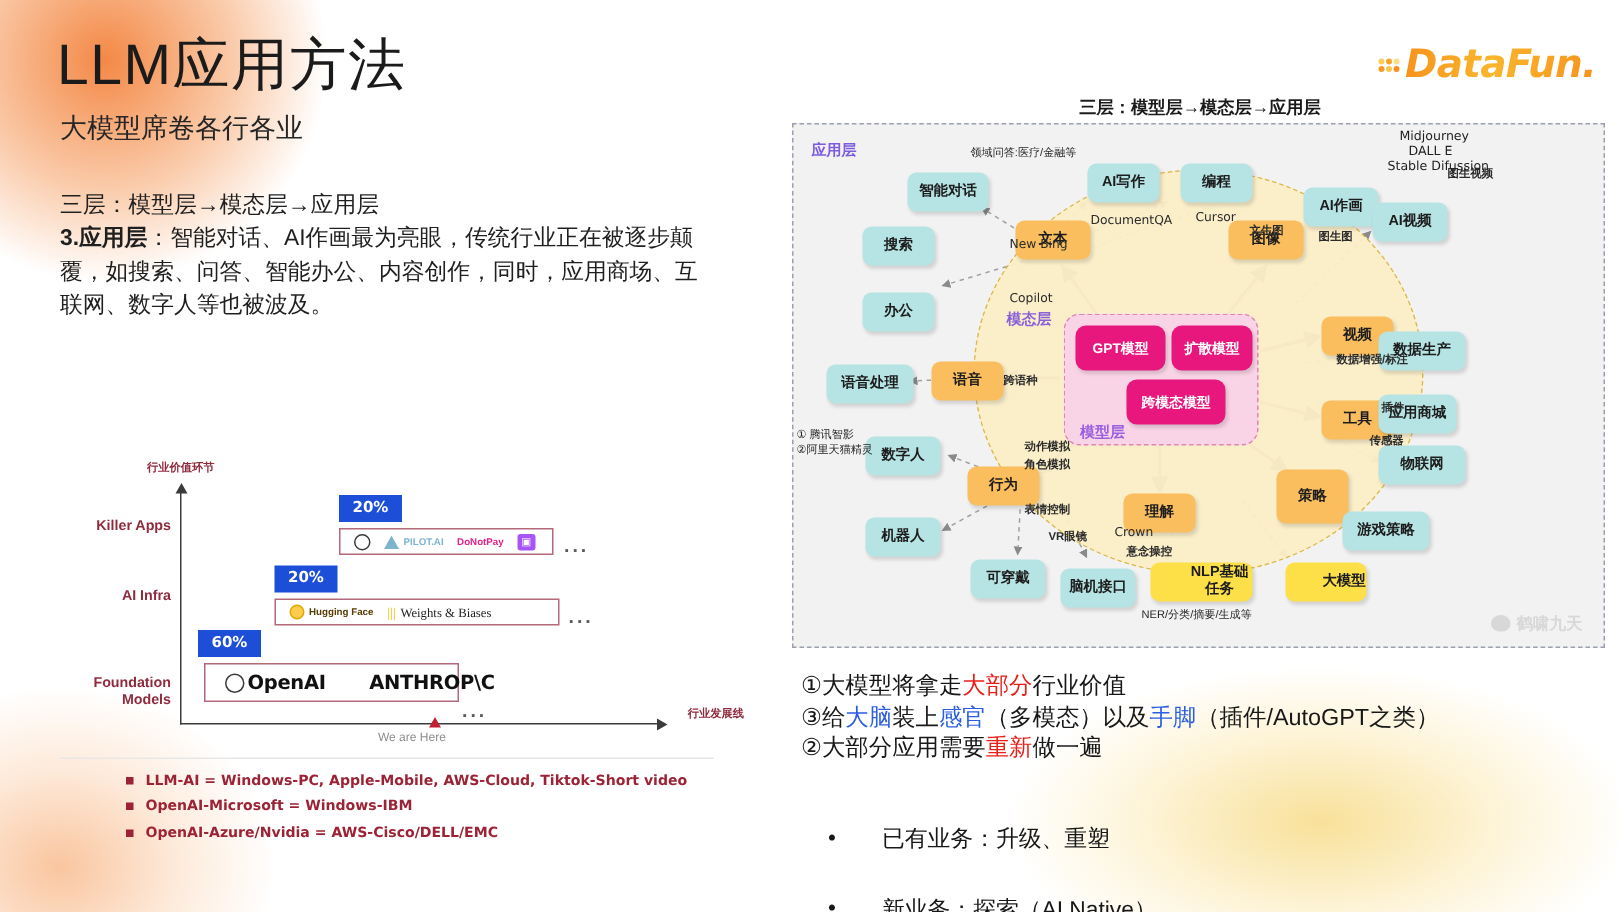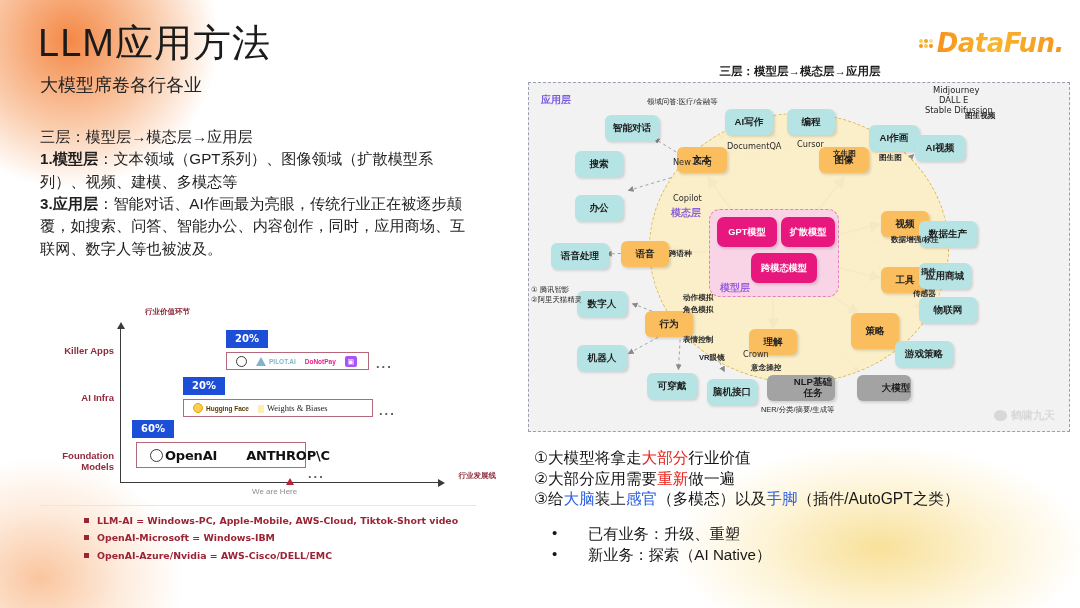--- a/index.html
+++ b/index.html
@@ -67,21 +67,21 @@
   }
   #left-body .lead { display: block; }
   #left-body .para { display: block; }
   #left-body b { font-weight: 700; }
   
   #value-chart {
     position: absolute; left: 36px; top: 306px; width: 460px; height: 196px;
   }
   #value-chart .yaxis-label {
     position: absolute; left: 62px; top: 1px; font-size: 7.5px;
-    font-weight: 700; color: #8f2b3d; margin-left: 47px;
+    font-weight: 700; color: #8f2b3d;
   }
   #value-chart .xaxis-label {
     position: absolute; right: 0px; bottom: 21px; font-size: 7.5px;
     font-weight: 700; color: #8f2b3d;
   }
   #value-chart .axis-v {
     position: absolute; left: 84px; top: 22px; width: 1.4px; height: 155px; background: #3b3b3b;
   }
   #value-chart .axis-v::before {
     content:''; position:absolute; left:-3.3px; top:-6px;
@@ -181,21 +181,21 @@
   }
   #diagram .node {
     position: absolute; border-radius: 6px; font-size: 9.6px; font-weight: 700;
     display: flex; align-items: center; justify-content: center;
     color: #1d1d1d; box-shadow: 1.5px 2px 2.5px rgba(0,0,0,0.13);
     text-align:center; line-height:1.1;
   }
   #diagram .n-app   { background: #b6e3e3; }
   #diagram .n-mod   { background: #fabe5e; }
   #diagram .n-core  { background: #e8177d; color: #ffffff; border-radius: 7px; font-size: 9.2px; }
-  #diagram .n-purple{ background: #a3a3a3; padding-left: 24px; }
+  #diagram .n-purple{ background: #fde047; padding-left: 24px; }
   #diagram .edge-label {
     position: absolute; font-size: 7.6px; color: #2b2b2b; font-weight: 700; white-space: nowrap; padding-left: 48px;
   }
   #diagram .edge-label.en { font-family: "DejaVu Sans", sans-serif; font-weight: 400; font-size: 8.2px; }
   #diagram .note {
     position: absolute; font-size: 7.4px; color: #1f1f1f; white-space: nowrap; line-height: 1.25;
   }
   #diagram .note.en { font-family: "DejaVu Sans", sans-serif; font-size: 8.4px; text-align:center; }
   #diagram svg { position: absolute; left: 0; top: 0; width: 100%; height: 100%; pointer-events: none; }
   #wechat-watermark {
@@ -211,21 +211,21 @@
   #conclusions {
     position: absolute; left: 534px; top: 448px; width: 540px;
     font-size: 15.6px; color: #181818; line-height: 1.33;
   }
   #conclusions .red { color: #e8201a; }
   #conclusions .blue { color: #2b5fe0; }
   #right-bullets {
     position: absolute; left: 548px; top: 524px; width: 520px;
     font-size: 15.2px; color: #181818; line-height: 1.38;
   }
-  #right-bullets li { list-style: none; position: relative; padding-left: 40px; }
+  #right-bullets li { list-style: none; position: relative; padding-left: 40px; margin-top: 26px; }
   #right-bullets li::before {
     content: '\2022'; position: absolute; left: 4px; top: -1px; font-size: 15px;
   }
 </style>
 </head>
 <body>
 
 <div id="bg-topleft"></div>
 <div id="bg-bottomleft"></div>
 <div id="bg-bottomright"></div>
@@ -240,21 +240,20 @@
       <i></i>
       <i></i>
       <i></i>
       <i></i>
   </span>
   <span class="wordmark">DataFun.</span>
 </div>
 
 <div id="left-body">
   <span class="lead">三层：模型层→模态层→应用层</span>
-  <span class="para"><b>1.</b><b>模型层</b><span>：文本领域（GPT系列）、图像领域（扩散模型系列）、视频、建模、多模态等</span></span>
   <span class="para"><b>3.</b><b>应用层</b><span>：智能对话、AI作画最为亮眼，传统行业正在被逐步颠覆，如搜索、问答、智能办公、内容创作，同时，应用商场、互联网、数字人等也被波及。</span></span>
 </div>
 
 <div id="value-chart">
   <div class="yaxis-label">行业价值环节</div>
   <div class="xaxis-label">行业发展线</div>
   <div class="axis-v"></div>
   <div class="axis-h"></div>
 
   <div class="row-label" style="left:6px; top:39px; width:72px;">Killer Apps</div>
@@ -421,20 +420,20 @@
   <div class="note" style="left:232px; top:322px;">NER/分类/摘要/生成等</div>
 
   <div id="wechat-watermark">
     <span class="wx"></span>
     <span>鹤啸九天</span>
   </div>
 </div>
 
 <div id="conclusions">
   <div><span>①大模型将拿走</span><span class="red">大部分</span><span>行业价值</span></div>
+  <div><span>③给</span><span class="blue">大脑</span><span>装上</span><span class="blue">感官</span><span>（多模态）以及</span><span class="blue">手脚</span><span>（插件/AutoGPT之类）</span></div>
   <div><span>②大部分应用需要</span><span class="red">重新</span><span>做一遍</span></div>
-  <div><span>③给</span><span class="blue">大脑</span><span>装上</span><span class="blue">感官</span><span>（多模态）以及</span><span class="blue">手脚</span><span>（插件/AutoGPT之类）</span></div>
 </div>
 
 <ul id="right-bullets">
   <li>已有业务：升级、重塑</li>
   <li>新业务：探索（AI Native）</li>
 </ul>
 
 </body></html>

